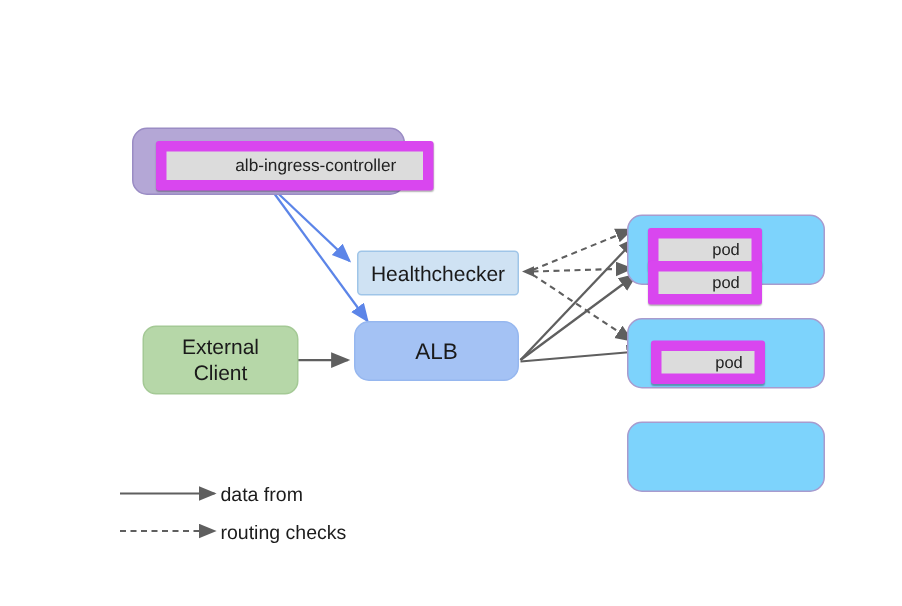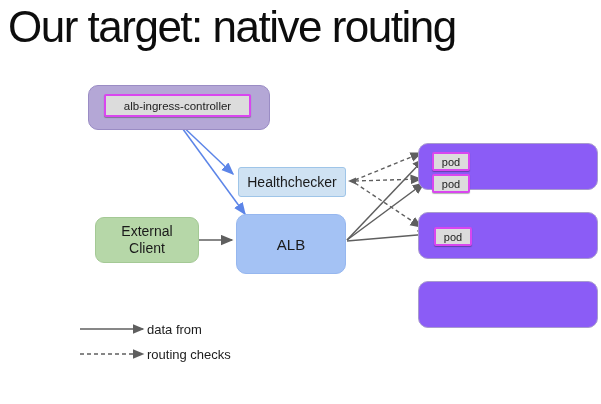--- a/index.html
+++ b/index.html
@@ -13,46 +13,46 @@
   }
   .box {
     position:absolute; display:flex; align-items:center; justify-content:center;
     text-align:center; box-sizing:border-box;
   }
   .ingress-group {
     left:88px; top:85px; width:182px; height:45px;
     background:#b4a7d6; border:1px solid #9a8cc4; border-radius:10px;
   }
   .grey-chip {
-    background:#dcdcdc; border:2px solid #d946ef; border-radius:2px;
+    background:#dcdcdc; border:7px solid #d946ef; border-radius:2px;
     box-shadow:0 1px 1px rgba(0,0,0,0.3);
-    display:flex; align-items:center; justify-content:center;
+    display:flex; align-items:center; justify-content:center;padding-left:28px;
   }
   .ingress-label {
     position:absolute; left:104px; top:94px; width:143px; height:19px;
     font-size:11.5px; color:#222;
   }
   .healthchecker {
     left:238px; top:167px; width:108px; height:30px;
     background:#cfe2f3; border:1px solid #9fc5e8; border-radius:3px;
     font-size:14px; color:#1a1a1a;
   }
   .external-client {
     left:95px; top:217px; width:104px; height:46px;
     background:#b6d7a8; border:1px solid #a4c995; border-radius:9px;
     font-size:14px; line-height:1.25; color:#1a1a1a; flex-direction:column;
   }
   .alb {
-    left:236px; top:214px; width:110px; height:60px;
+    left:236px; top:214px; width:110px; height:40px;
     background:#a4c2f4; border:1px solid #96b7ef; border-radius:10px;
     font-size:15px; color:#1a1a1a;
   }
   .pod-group {
-    position:absolute; left:418px; width:180px; height:47px;
-    background:#8b5cf6; border:1px solid #a89bce; border-radius:10px;
+    position:absolute; left:418px; width:132px; height:47px;
+    background:#7dd3fc; border:1px solid #a89bce; border-radius:10px;
     box-sizing:border-box;
     text-decoration:underline;
   }
   .pg1 { top:143px; }
   .pg2 { top:212px; }
   .pg3 { top:281px; }
   .pod {
     position:absolute; width:34px; height:15px; font-size:11px; color:#222;
   }
   .pod-a { left:13px; top:8px; }
@@ -62,21 +62,20 @@
   .legend-text { position:absolute; font-size:13px; color:#1c1c1c; white-space:nowrap; }
   .lg1 { left:147px; top:322px; }
   .lg2 { left:147px; top:347px; }
   .lg3 { left:148px; top:372px; }
 </style>
 </head>
 <body>
 
 <div class="slide">
 
-  <div class="title">Our target: native routing</div>
 
   <svg class="arrows" width="601" height="404" viewBox="0 0 601 404">
     <defs>
       <marker id="ahGrey" markerWidth="9" markerHeight="8" refX="7.5" refY="3.5" orient="auto">
         <path d="M0,0 L8.5,3.5 L0,7 z" fill="#5f5f5f"></path>
       </marker>
       <marker id="ahBlue" markerWidth="9" markerHeight="8" refX="7.5" refY="3.5" orient="auto">
         <path d="M0,0 L8.5,3.5 L0,7 z" fill="#5c85e8"></path>
       </marker>
     </defs>

